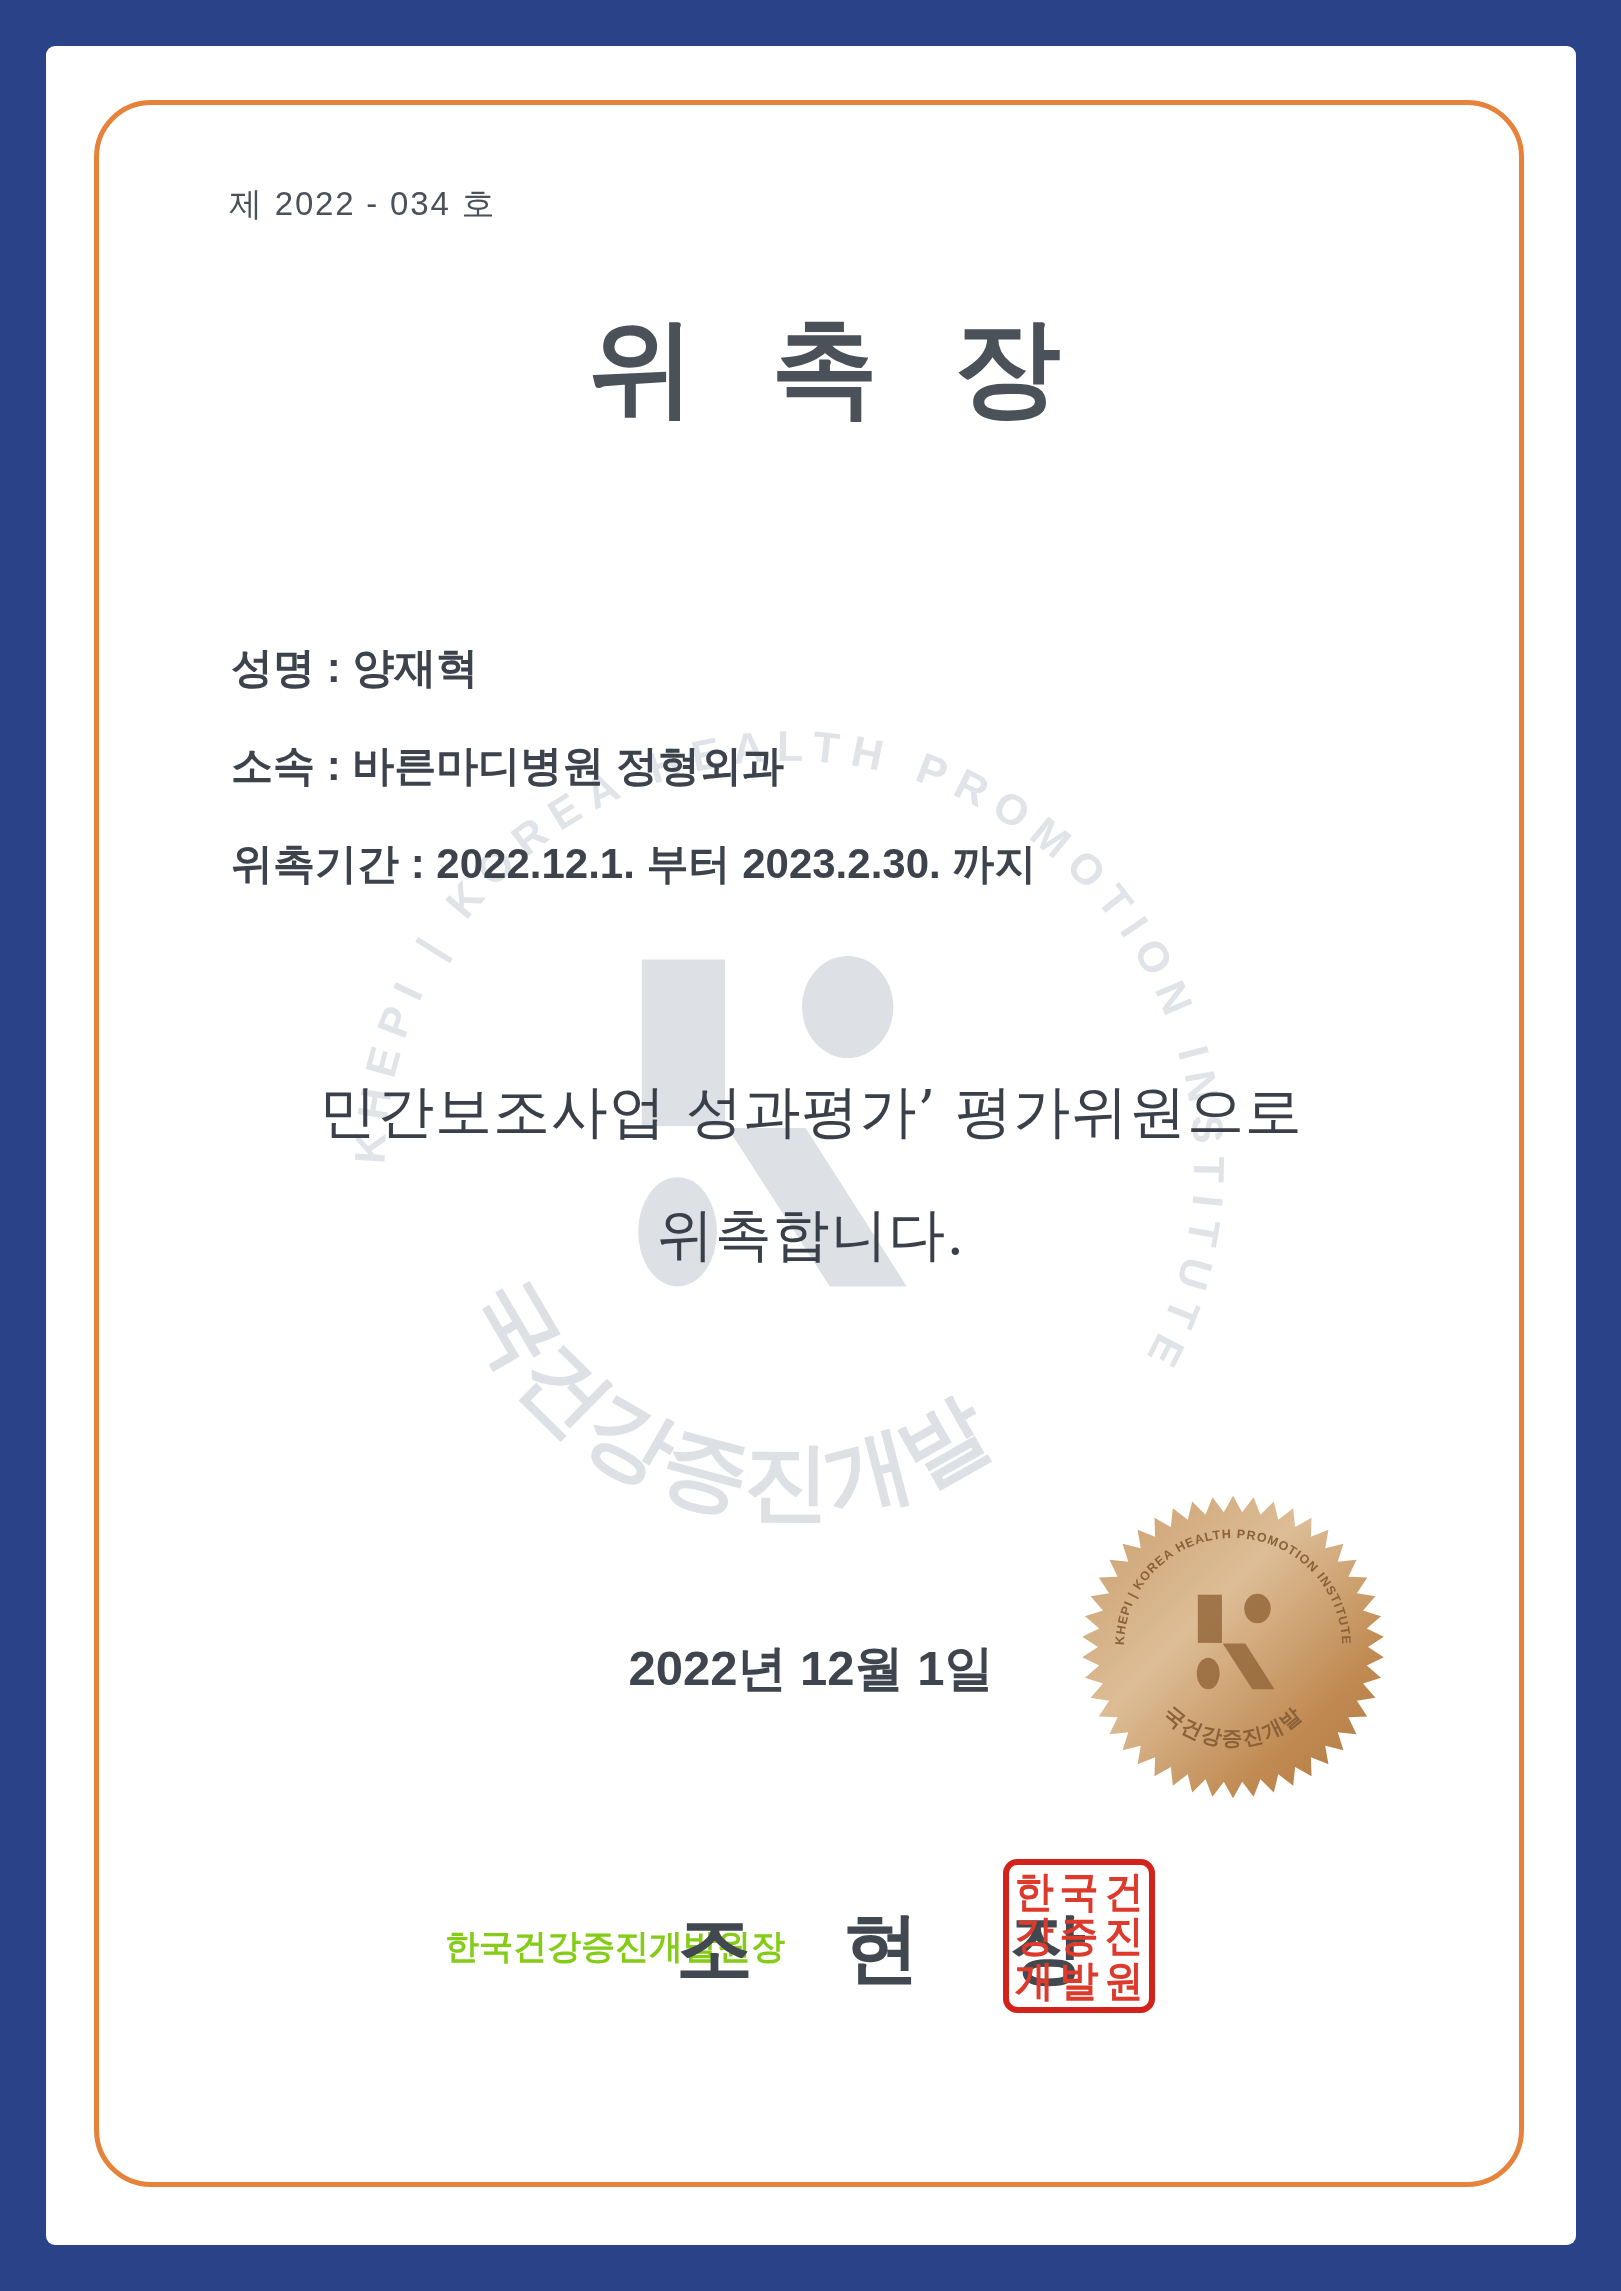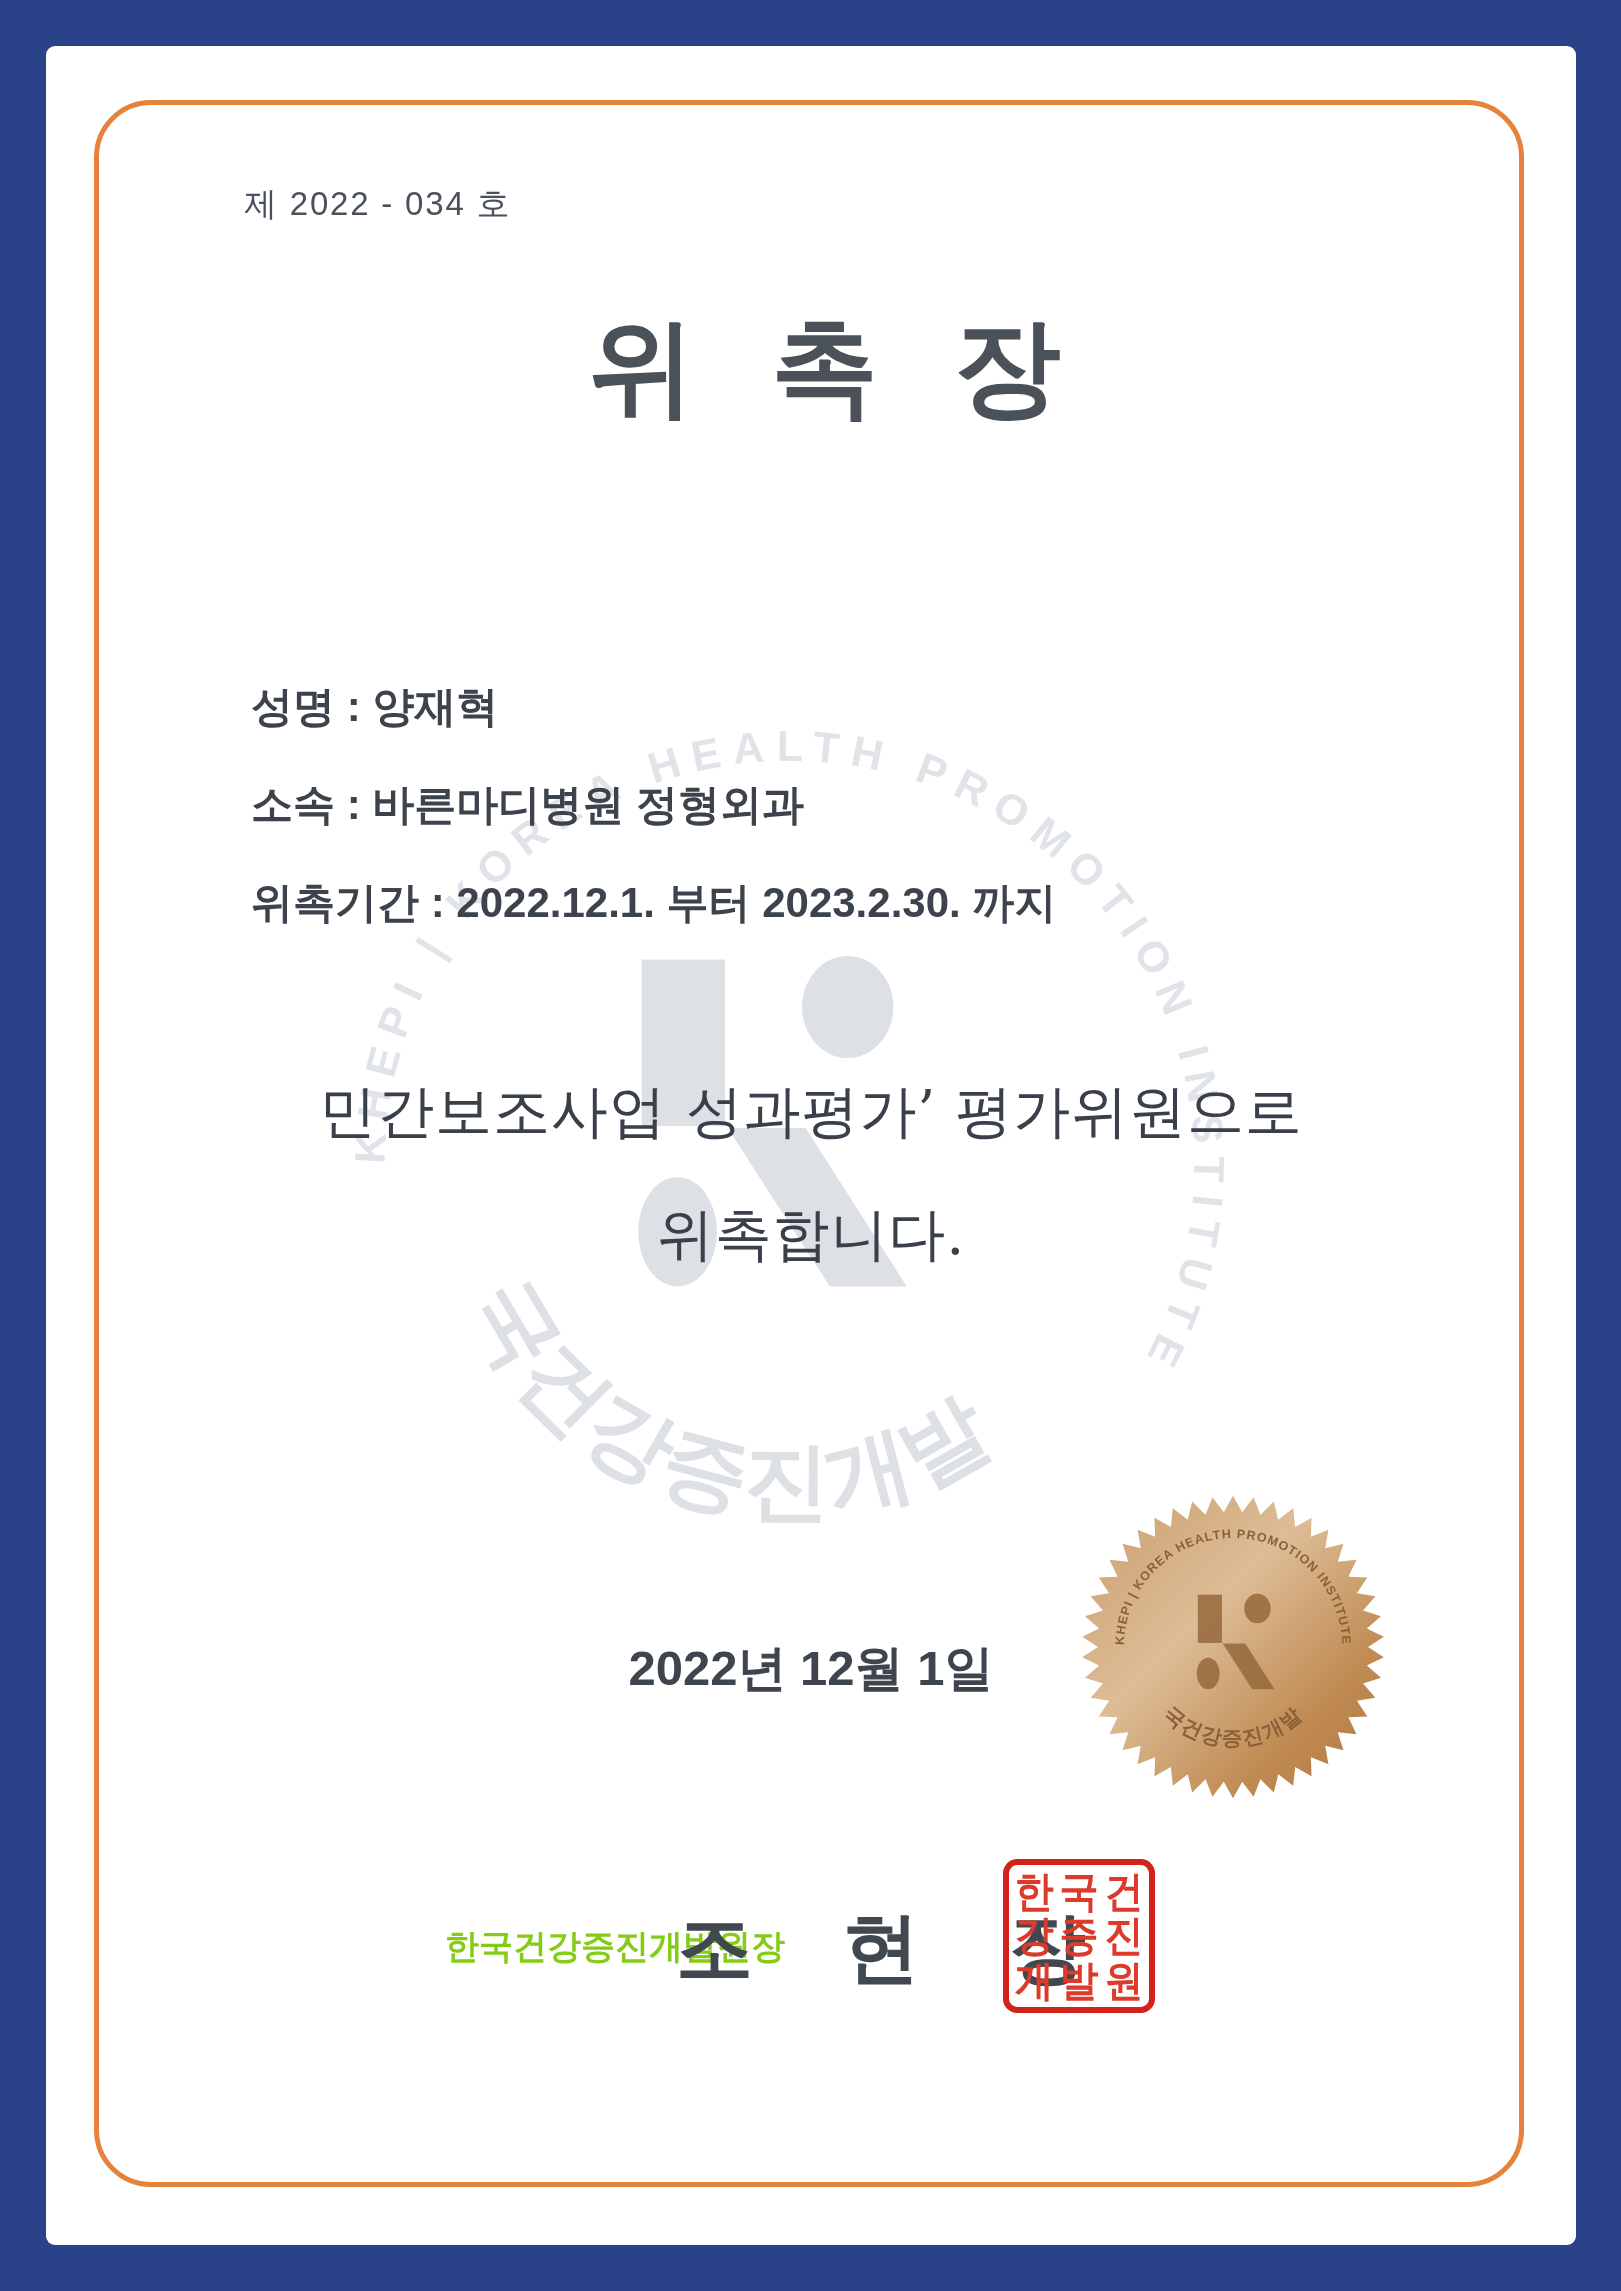--- a/index.html
+++ b/index.html
@@ -1,25 +1,25 @@
 <!DOCTYPE html>
 <html style="font-size:14.3px"><head>
 <meta charset="utf-8">
 <style>
   html,body{margin:0;padding:0;background:#2a4287;}
   .page{position:relative;width:1622px;height:2292px;background:#2a4287;overflow:hidden;
         font-family:"Liberation Sans","DejaVu Sans",sans-serif;}
   .card{position:absolute;left:46px;top:46px;right:46px;bottom:47px;background:#ffffff;border-radius:9px;}
   .frame{position:absolute;left:94px;top:100px;width:1420px;height:2077px;
          border:5.4px solid #e6823a;border-radius:57px;pointer-events:none;z-index:2;}
-  .doc-number{position:absolute;left:244px;top:182px;font-size:33px;font-weight:500;
+  .doc-number{position:absolute;left:229px;top:182px;font-size:33px;font-weight:500;
               letter-spacing:1.8px;color:#4a515a;z-index:2;}
   .cert-title{position:absolute;left:0;top:296px;width:100%;text-align:center;font-size:107px;
               font-weight:800;letter-spacing:23px;color:#4b5159;z-index:2;padding-left:25px;}
-  .info{position:absolute;left:231px;top:658px;z-index:2;margin-left:20px;}
+  .info{position:absolute;left:231px;top:619px;z-index:2;}
   .info div{font-size:42px;font-weight:600;color:#3d434d;line-height:98px;white-space:nowrap;}
   .statement{position:absolute;left:0;top:1050px;width:100%;text-align:center;z-index:2;
              font-family:"DejaVu Serif","Liberation Serif",serif;}
   .statement div{font-size:57px;font-weight:500;color:#3a404a;line-height:123px;letter-spacing:0.9px;}
   .date-line{position:absolute;left:0;top:1636px;width:100%;text-align:center;font-size:49px;
              font-weight:700;color:#3f454e;z-index:2;}
   .signature-row{position:absolute;left:445px;top:1859px;z-index:2;}
   .sig-org{position:absolute;left:0;top:65px;font-size:34px;font-weight:600;color:#84cc16;white-space:nowrap;}
   .sig-name{position:absolute;left:219px;top:38px;font-size:77px;font-weight:700;letter-spacing:34px;
             color:#42484f;white-space:nowrap;margin-left:12px;}

